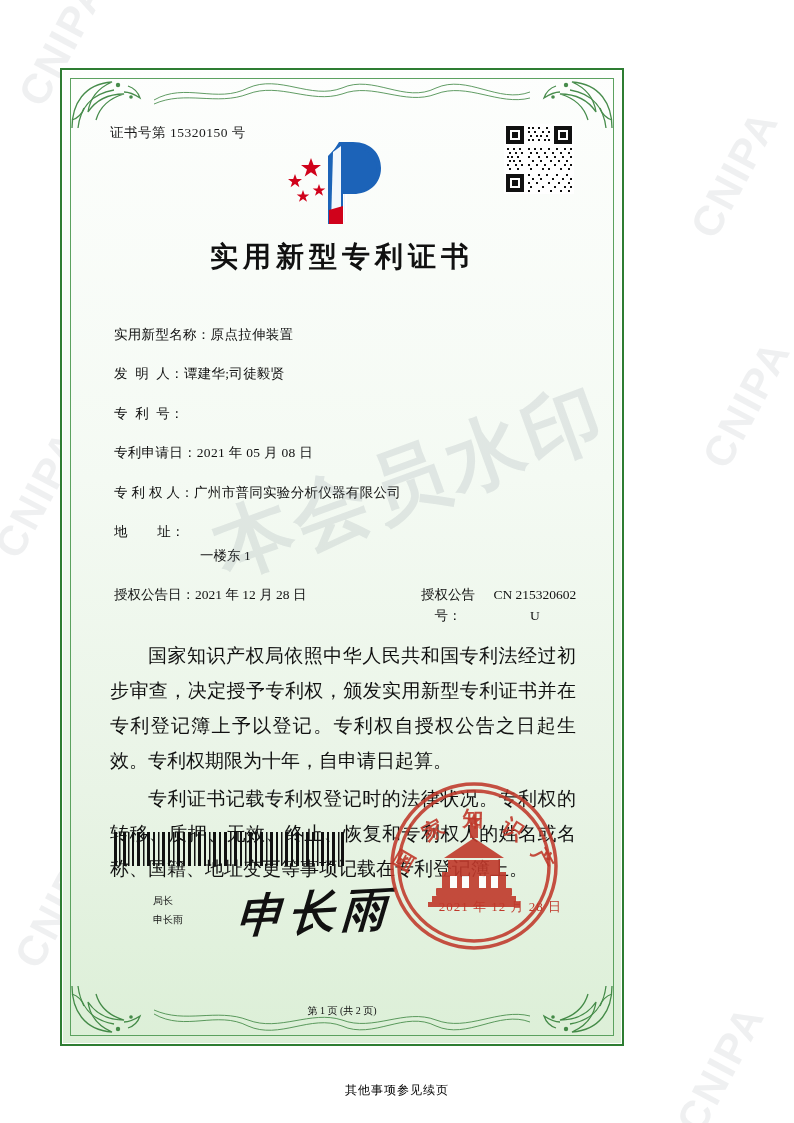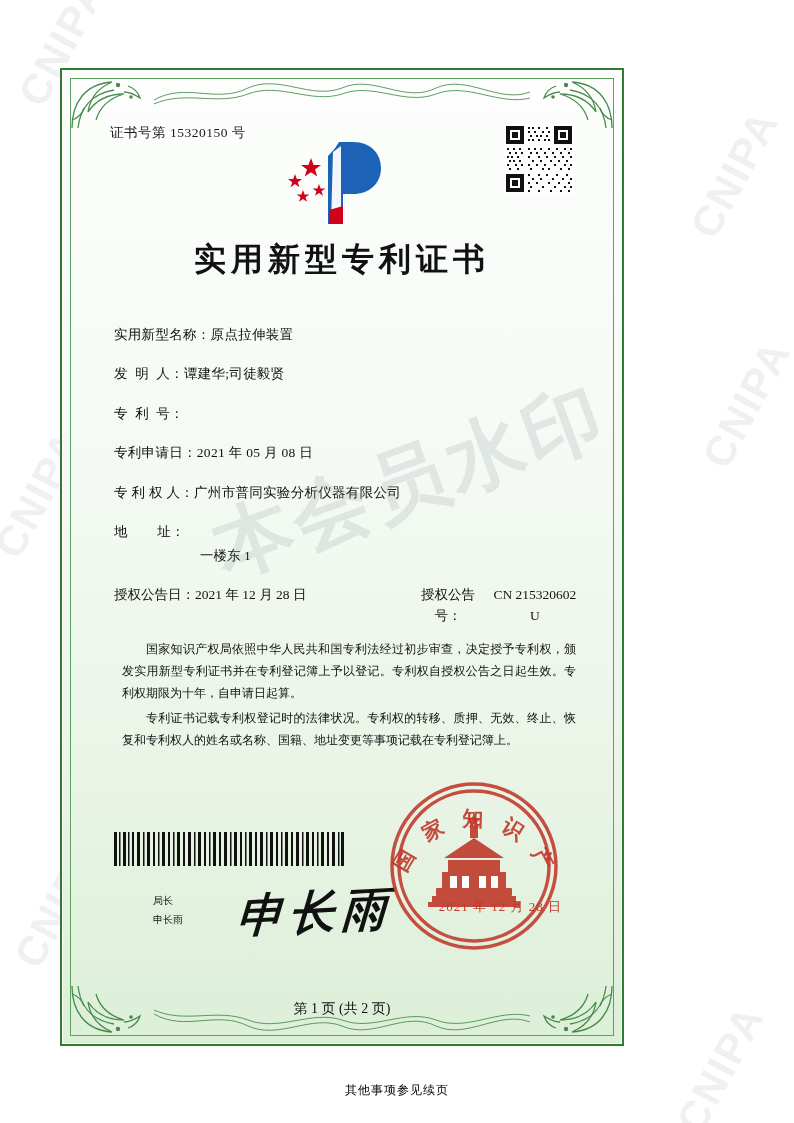--- a/index.html
+++ b/index.html
@@ -96,21 +96,21 @@
   
   .emblem {
     position: absolute;
     left: 0; right: 0; top: 66px;
     display: flex; justify-content: center;
   }
   .title {
     position: absolute;
     left: 0; right: 0; top: 168px;
     text-align: center;
-    font-size: 32px;
+    font-size: 28px;
     font-weight: bold;
     letter-spacing: 5px;
     color: #111;
     font-family: "Liberation Serif", serif;
   }
 
   
   .fields {
     position: absolute;
     left: 52px; right: 40px; top: 255px;
@@ -127,22 +127,22 @@
   .row .val { flex: 1 1 auto; letter-spacing: .3px; }
   .row.tight { margin-bottom: 3px; gap: 36px; }
   .cont-line { margin: 0 0 18px 86px; font-size: 13.5px; }
   .row-two { display: flex; margin-bottom: 18px; text-align: center; }
   .row-two .left { width: 300px; display: flex; }
   .row-two .right { display: flex; }
 
   
   .paras {
     position: absolute;
-    left: 60px; right: 46px; top: 568px;
-    font-size: 12px;
+    left: 48px; right: 46px; top: 568px;
+    font-size: 19px;
     line-height: 1.85;
     color: #111;
     text-align: justify;
   }
   .paras p { margin: 0 0 2px 0; text-indent: 2em; }
 
   
   .barcode {
     position: absolute;
     left: 52px; top: 762px;
@@ -181,21 +181,21 @@
     right: 60px; bottom: 128px;
     font-size: 13px;
     color: #c0392b;
     letter-spacing: 1px;
   }
 
   .page-no {
     position: absolute;
     left: 0; right: 0; bottom: 26px;
     text-align: center;
-    font-size: 14px;
+    font-size: 10px;
     color: #111;
   }
 
   
   .footer-note {
     position: absolute;
     left: 0; right: 0; bottom: 24px;
     text-align: center;
     font-size: 12px;
     color: #000000;

